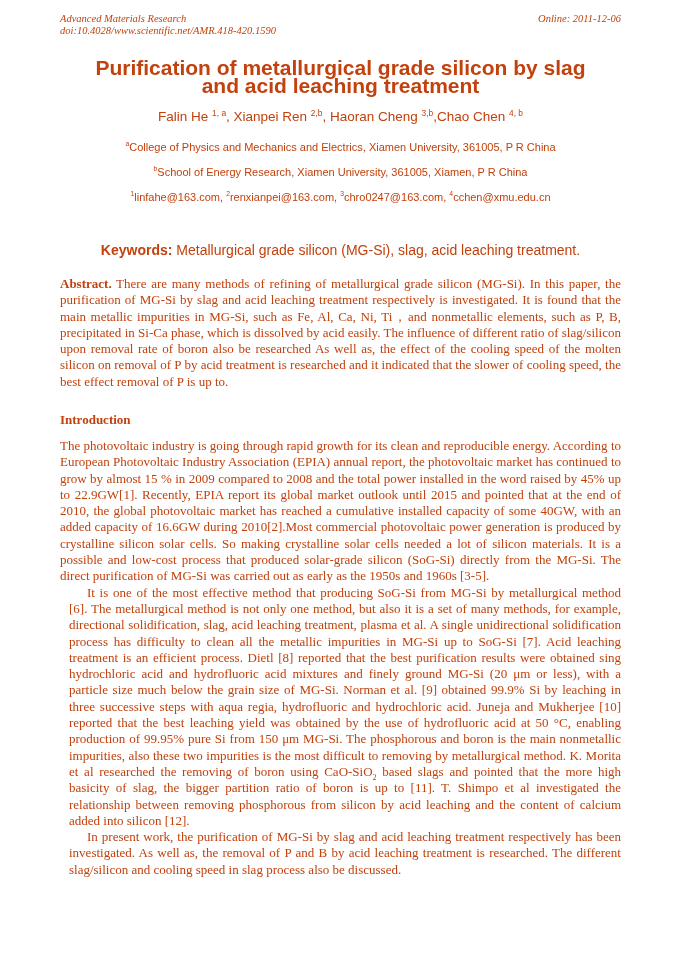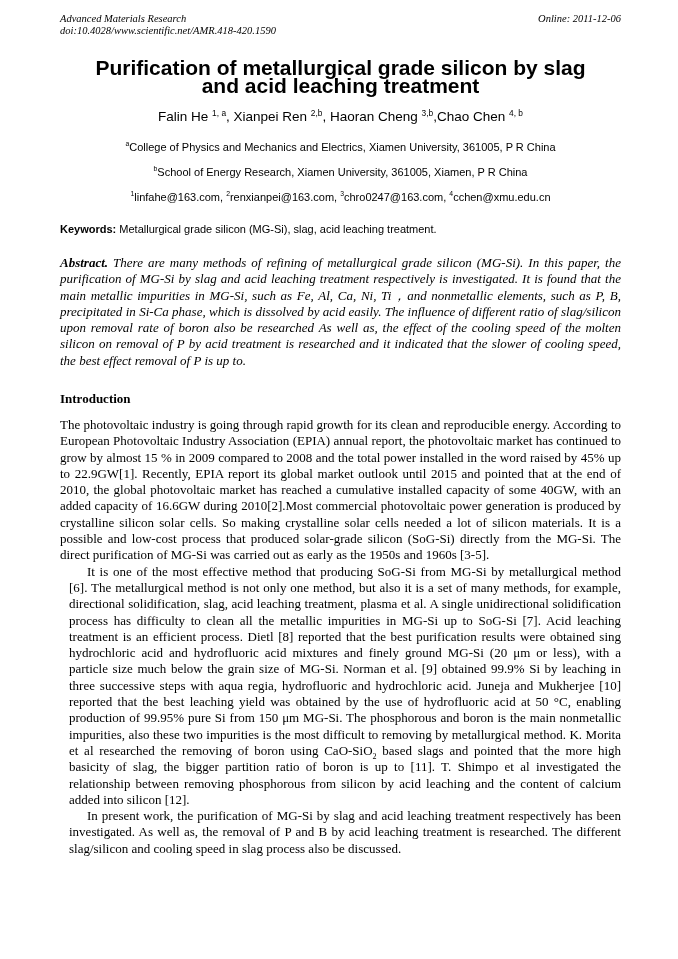--- a/index.html
+++ b/index.html
@@ -2,21 +2,21 @@
 <html><head>
 <meta charset="utf-8">
 <style>
   html, body { margin: 0; padding: 0; background: #ffffff; }
   .page {
     position: relative;
     width: 678px;
     height: 959px;
     margin: 0 auto;
     background: #ffffff;
-    color: #000000;
+    color: #c2410c;
     box-sizing: border-box;
     padding: 13px 57px 20px 60px;
     font-family: "Liberation Serif", serif;
     overflow: hidden;
   }
   .header-row {
     display: flex;
     justify-content: space-between;
     align-items: flex-start;
   }
@@ -53,31 +53,31 @@
   }
   .affiliation, .emails {
     font-family: "Liberation Sans", sans-serif;
     font-size: 11px;
     text-align: center;
     margin-top: 11px;
     line-height: 14px;
   }
   .keywords {
     font-family: "Liberation Sans", sans-serif;
-    font-size: 11px;
-    margin-top: 18px;
+    font-size: 14px;
+    margin-top: 39px;
     line-height: 14px;
+    text-align: center;
   }
   .keywords .kw-label { font-weight: bold; }
   .abstract {
     font-size: 13px;
     line-height: 16.3px;
     text-align: justify;
     margin-top: 19px;
-    font-style: italic;
   }
   .abstract .ab-label { font-weight: bold; }
   .section-heading {
     font-size: 13px;
     font-weight: bold;
     margin: 22px 0 0 0;
   }
   .body-para {
     font-size: 13px;
     line-height: 16.3px;

